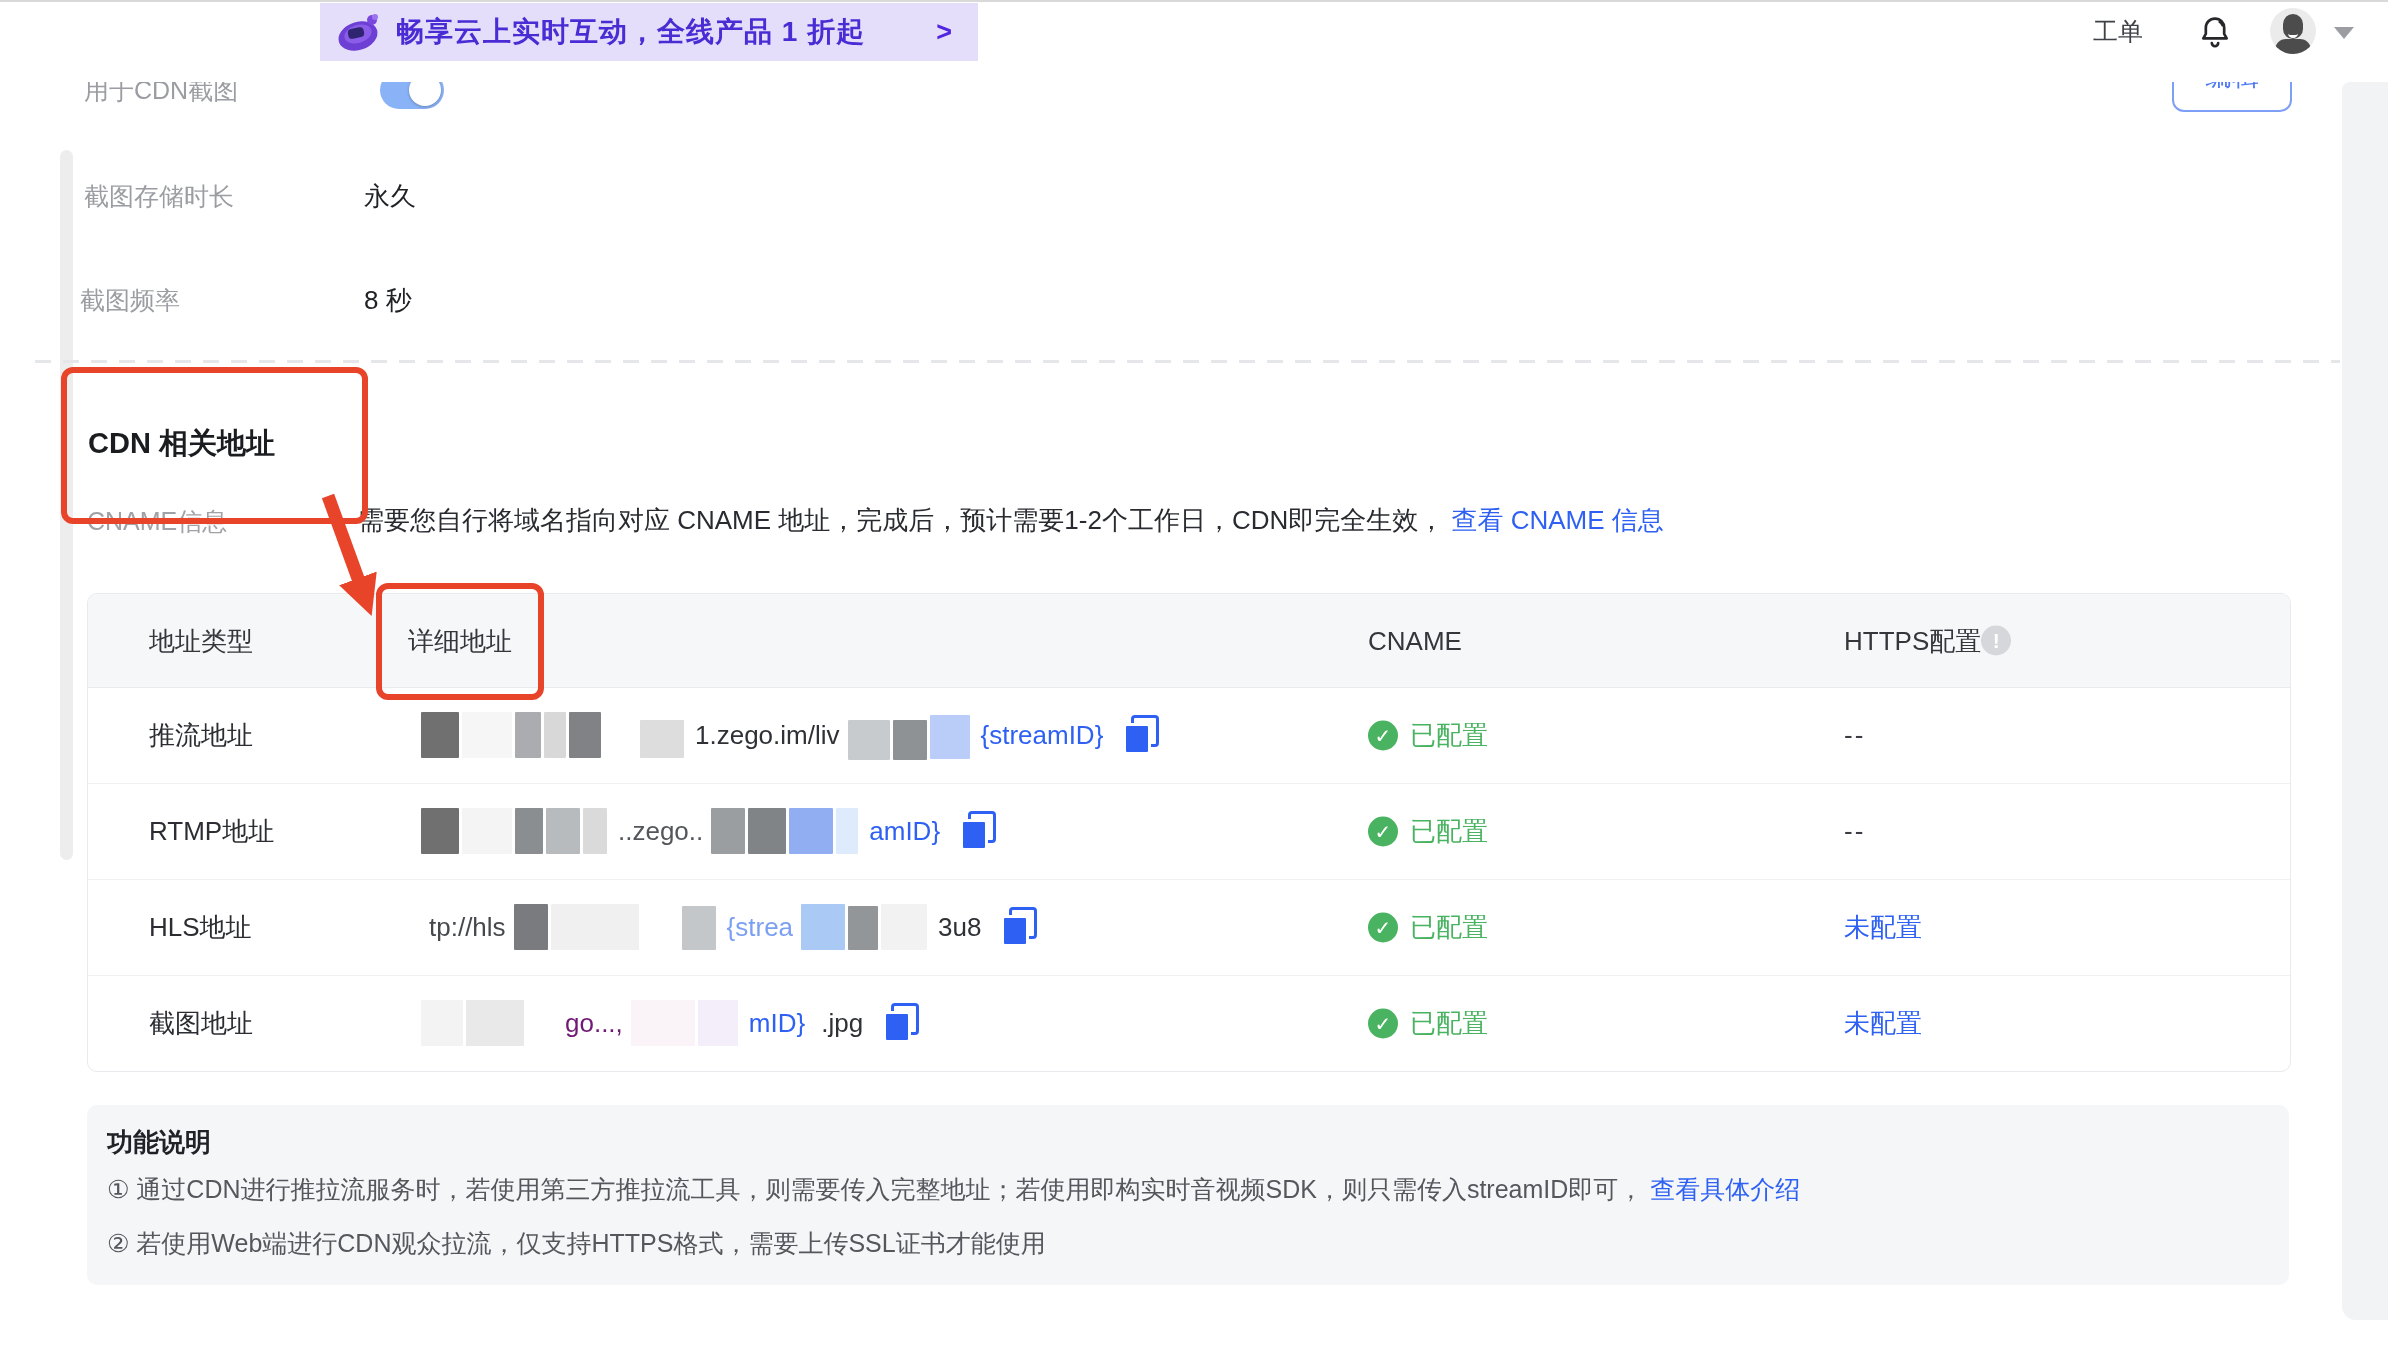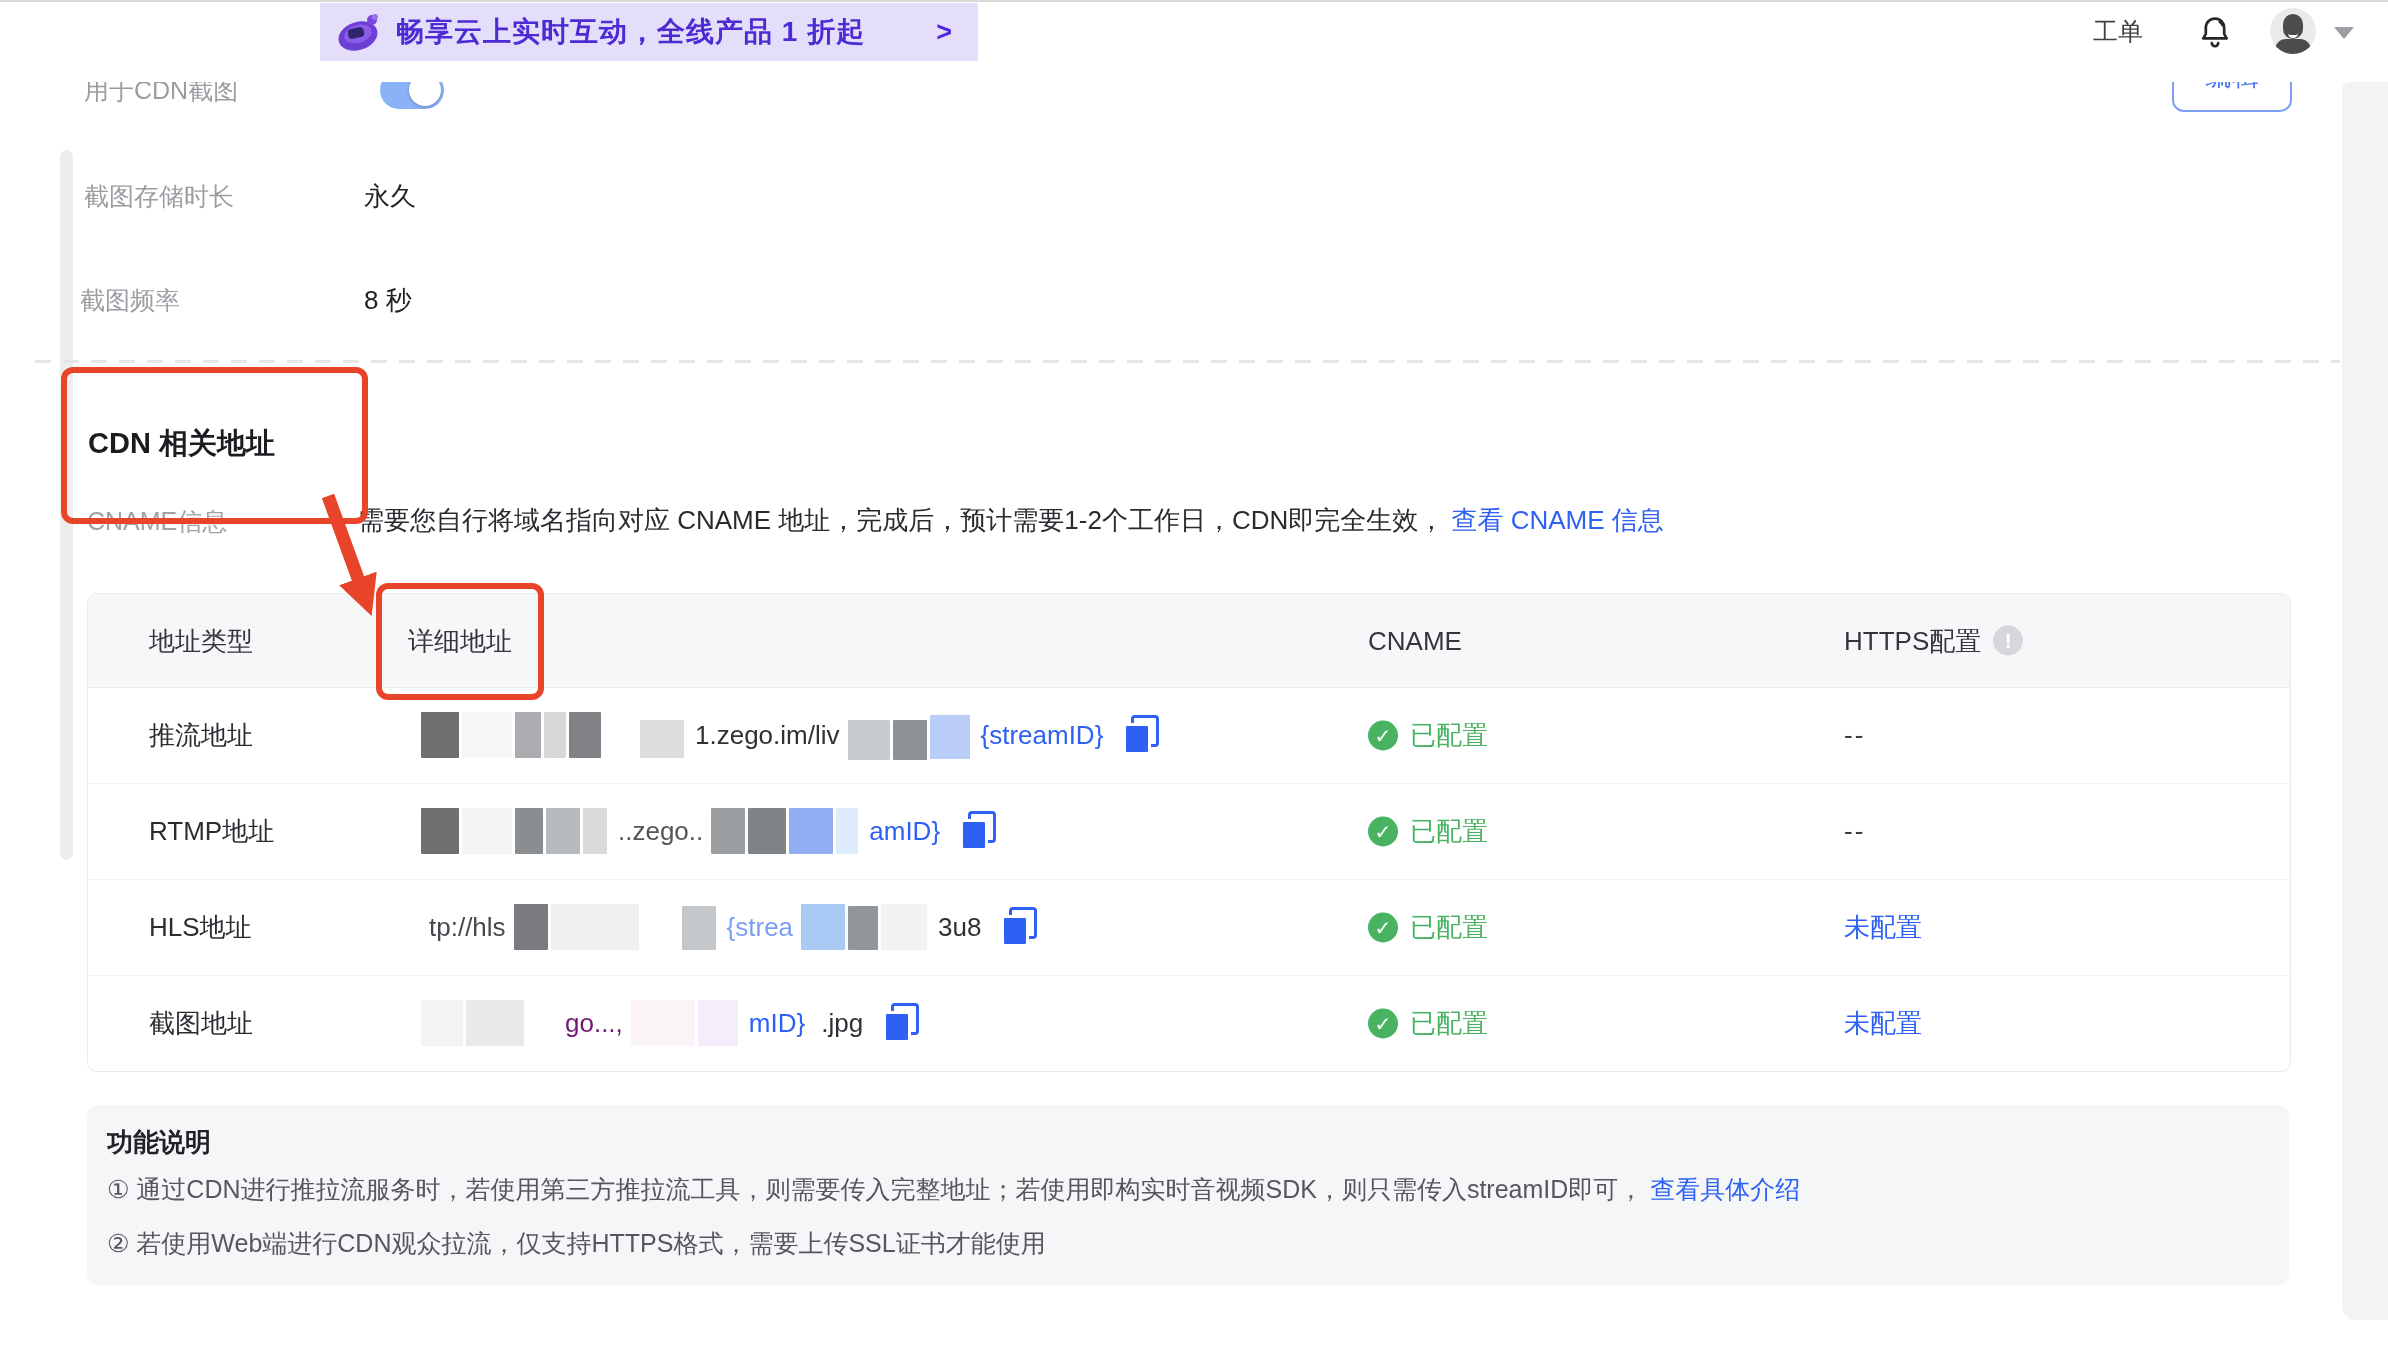--- a/index.html
+++ b/index.html
@@ -51,21 +51,21 @@
   .col2-box{position:absolute;left:376px;top:583px;width:156px;height:105px;border:6px solid #e8442a;border-radius:12px;z-index:6;}
 
   .cname-label{position:absolute;left:87px;top:505px;font-size:25px;color:#a0a2a7;white-space:nowrap;}
   .cname-text{position:absolute;left:358px;top:503px;font-size:26px;color:#292b30;white-space:nowrap;}
   .link{color:#2e61f3;cursor:pointer;}
 
   
   .addr-table{position:absolute;left:87px;top:593px;width:2202px;height:477px;border:1.5px solid #e8eaee;border-radius:10px;background:#fff;overflow:hidden;}
   .t-header{position:absolute;left:0;top:0;width:100%;height:93px;background:#f6f7f9;border-bottom:1px solid #e8eaee;}
   .t-header .hcell{position:absolute;top:50%;transform:translateY(-50%);font-size:26px;color:#34363b;white-space:nowrap;}
-  .h1{left:61px;} .h2{left:320px;} .h3{left:1280px;} .h4{left:1756px;display:flex;align-items:center;gap:12px;}
+  .h1{left:61px;} .h2{left:320px;} .h3{left:1280px;} .h4{left:1756px;display:flex;align-items:center;}
   .info-icon{display:inline-flex;width:30px;height:30px;border-radius:50%;background:#d5d7db;color:#fff;font-size:21px;font-weight:700;
              align-items:center;justify-content:center;cursor:pointer;}
   .t-row{position:absolute;left:0;width:100%;height:96px;border-bottom:1px solid #eef0f2;}
   .t-row:last-child{border-bottom:none;}
   .r0{top:93px;} .r1{top:189px;} .r2{top:285px;} .r3{top:381px;}
   .cell-type{position:absolute;left:61px;top:50%;transform:translateY(-50%);font-size:26px;color:#2b2d32;white-space:nowrap;}
   .cell-url{position:absolute;left:333px;top:50%;transform:translateY(-50%);display:flex;align-items:center;white-space:nowrap;}
   .cell-cname{position:absolute;left:1280px;top:50%;transform:translateY(-50%);display:flex;align-items:center;gap:12px;font-size:26px;color:#49b361;white-space:nowrap;}
   .cell-https{position:absolute;left:1756px;top:50%;transform:translateY(-50%);font-size:26px;white-space:nowrap;}
   .https-dash{color:#3a3c41;letter-spacing:2px;}

